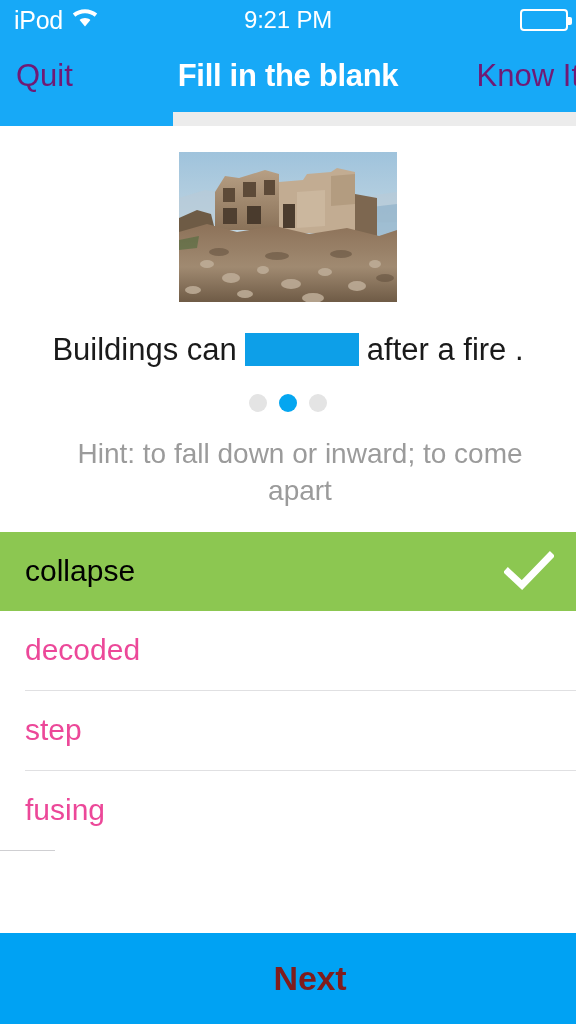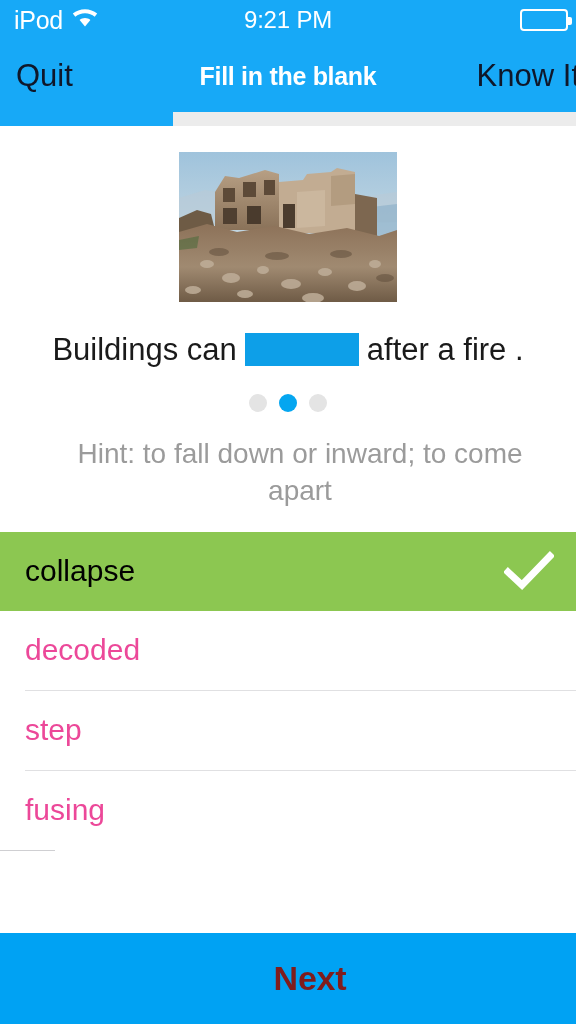--- a/index.html
+++ b/index.html
@@ -72,32 +72,32 @@
     height: 72px;
     background: #17A9F7;
     flex: 0 0 72px;
     color: #ffffff;
   }
   .nav-btn {
     position: absolute;
     top: 0; height: 72px;
     display: flex; align-items: center;
     font-size: 31px;
-    color: #0f172a;
+    color: #701a75;
     white-space: nowrap;
     cursor: pointer;
   }
   .nav-quit { left: 16px; }
   .nav-know { right: -4px; }
   .nav-title {
     position: absolute;
     left: 0; right: 0; top: 0;
     height: 72px; line-height: 72px;
     text-align: center;
-    font-size: 25px; font-weight: bold;
+    font-size: 31px; font-weight: bold;
     letter-spacing: -0.3px;
   }
 
   
   .progress-track {
     flex: 0 0 14px;
     height: 14px;
     width: 100%;
     background: #ECECEC;
     position: relative;

